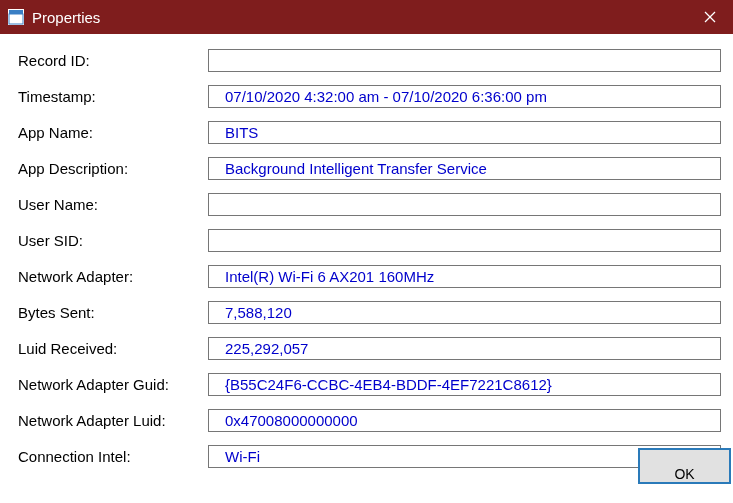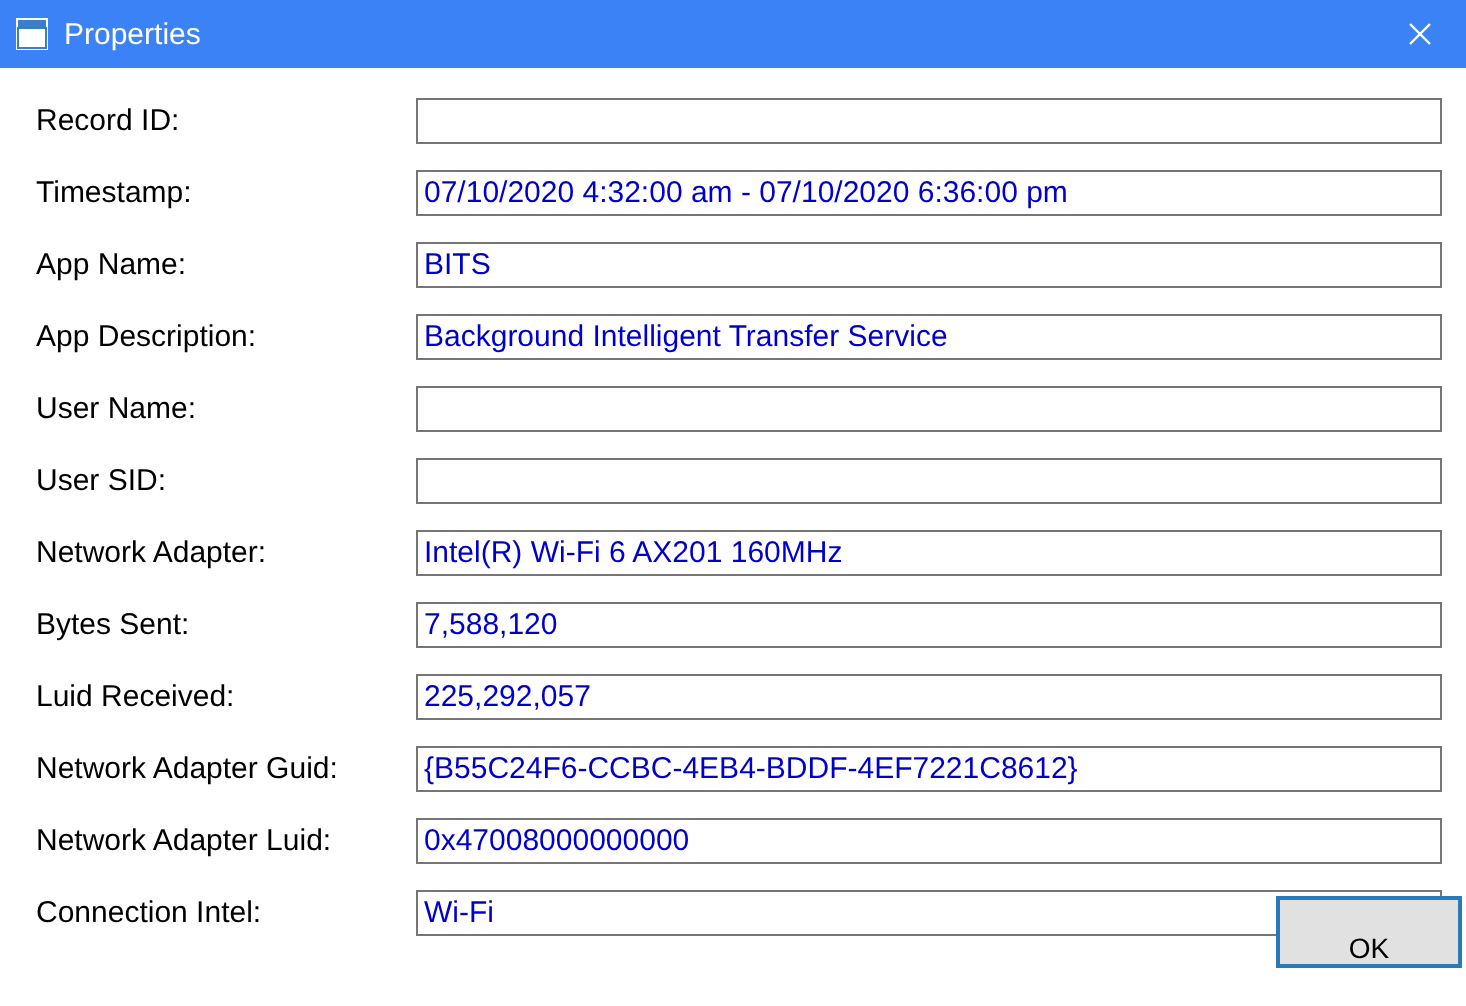--- a/index.html
+++ b/index.html
@@ -6,21 +6,21 @@
   html, body {
     margin: 0; padding: 0;
     width: 733px; height: 503px;
     font-family: "Segoe UI", Tahoma, sans-serif;
     font-size: 14px;
     background: #fff;
     overflow: hidden;
   }
   .titlebar {
     height: 34px;
-    background: #3b82f6;
+    background: #7f1d1d;
     color: #fff;
     display: flex;
     align-items: center;
     padding-left: 8px;
   }
   .titlebar .app-icon {
     width: 16px; height: 16px;
     margin-right: 8px;
     display: inline-block;
   }
@@ -51,21 +51,21 @@
     white-space: nowrap;
   }
   .form-input {
     flex: 1;
     height: 23px;
     border: 1px solid #767676;
     background: #fff;
     color: #0000cc;
     font-family: "Segoe UI", Tahoma, sans-serif;
     font-size: 15px;
-    padding: 0 3px;
+    padding: 0 16px;
     outline: none;
   }
   .ok-button {
     position: absolute;
     right: 2px;
     bottom: 0px;
     width: 93px;
     height: 26px;
     border: 2px solid #2a7ab9;
     background: #e1e1e1;

